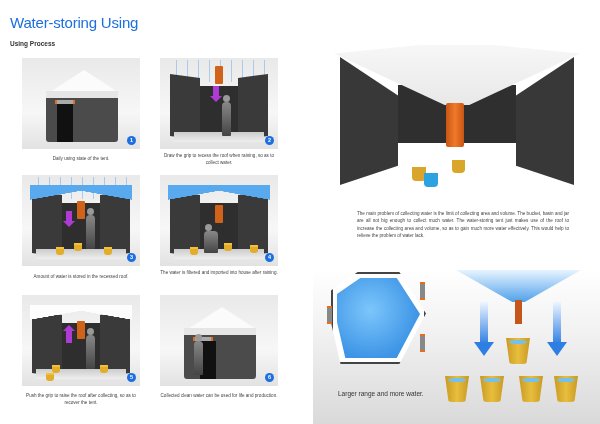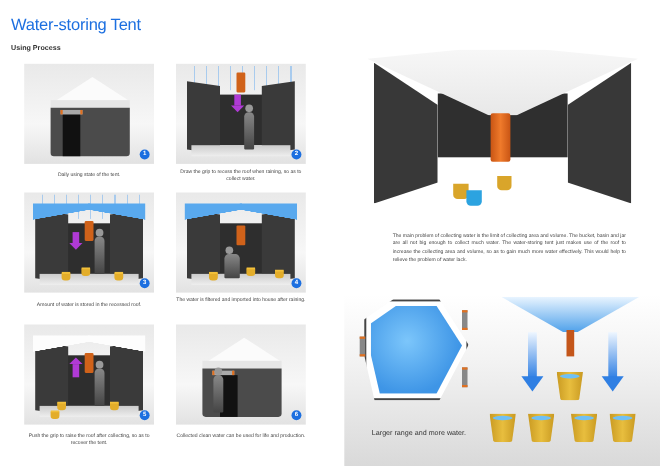--- a/index.html
+++ b/index.html
@@ -60,21 +60,21 @@
   .funnel { position: absolute; left: 143px; top: 2px; width: 125px; height: 32px; background: linear-gradient(#e8f4ff, #4fa1ea); clip-path: polygon(0 0, 100% 0, 55% 100%, 45% 100%); }
   .funnel-pipe { position: absolute; left: 202px; top: 32px; width: 7px; height: 24px; background: #c4561a; }
   .bigarrow { position: absolute; width: 8px; height: 42px; background: linear-gradient(#eef6ff, #2f7fe3); }
   .bigarrow::after { content: ""; position: absolute; left: -6px; top: 40px; border-left: 10px solid transparent; border-right: 10px solid transparent; border-top: 14px solid #2f7fe3; }
   .cup { position: absolute; width: 24px; height: 26px; background: linear-gradient(90deg, #c99a22, #e8be3e, #c99a22); border-radius: 0 0 7px 7px; clip-path: polygon(0 0, 100% 0, 85% 100%, 15% 100%); }
   .cup::before { content: ""; position: absolute; left: 3px; top: 2px; width: 18px; height: 4px; background: #6fc0f5; border-radius: 50%; }
 </style>
 </head>
 <body>
 
-<div class="title">Water-storing Tent</div>
+<div class="title">Water-storing Using</div>
 <div class="subtitle">Using Process</div>
 
 <div class="card tent-closed" style="left:22px;top:58px;">
   <div class="roof"></div>
   <div class="band"></div>
   <div class="body"></div>
   <div class="door"></div>
   <div class="roll"></div>
   <div class="badge">1</div>
 </div>

